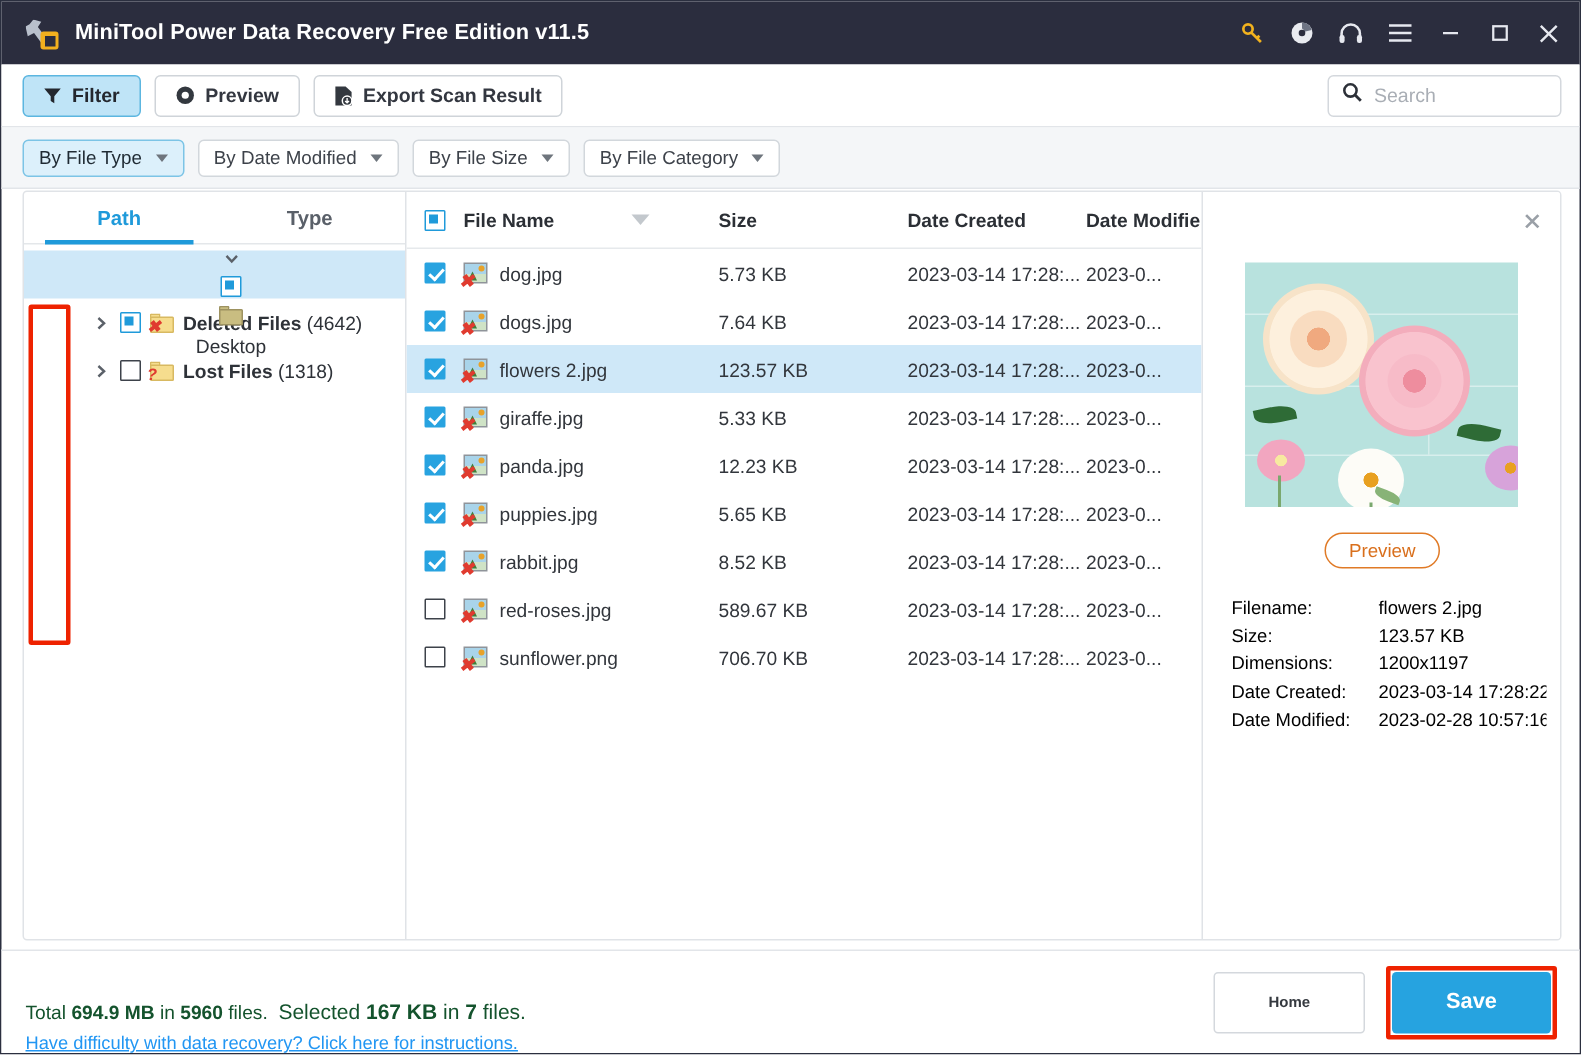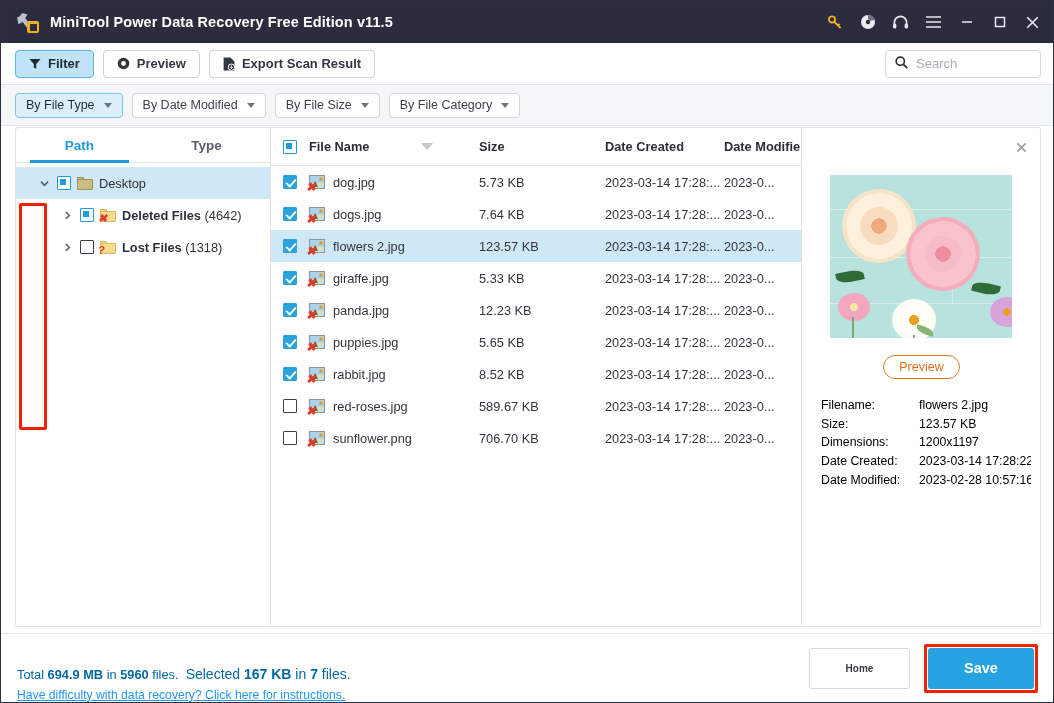--- a/index.html
+++ b/index.html
@@ -145,21 +145,21 @@
   .tab.active::after {
     content: ""; position: absolute; left: 14px; right: 14px; bottom: -1px;
     height: 3px; background: #1f9ada;
   }
   .tree { padding-top: 4px; flex: 1; }
   .trow {
     height: 32px; display: flex; align-items: center;
     padding-left: 22px; gap: 6px;
     font-size: 12.8px; color: #2e3238;
   }
-  .trow.sel { background: #cfe8f8; }
+  .trow.sel { background: #cfe8f8; flex-direction: column; }
   .trow.depth1 { padding-left: 45px; }
   .tw { width: 13px; flex: none; display: flex; align-items: center; justify-content: center; color: #6b7079; }
 
   .cb {
     width: 14px; height: 14px; flex: none;
     border: 1.6px solid #3d424a; border-radius: 1px;
     background: #fff; position: relative;
   }
   .cb.partial { border-color: #1f9ada; }
   .cb.partial::after {
@@ -264,21 +264,21 @@
 
   
   .footer {
     position: absolute; left: 0; bottom: 0;
     width: 1052px; height: 69px;
     background: #fff;
     border-top: 1px solid #e2e5e9;
     display: flex; align-items: center;
   }
   .ftext { margin-left: 16px; }
-  .fline1 { font-size: 12.8px; color: #0369a1; margin-top: 32px; }
+  .fline1 { font-size: 12.8px; color: #14532d; margin-top: 32px; }
   .fline1 b { font-weight: bold; }
   .fline1 .big { font-size: 14px; }
   .flink {
     display: block; margin-top: 6px;
     font-size: 12.2px; color: #2196f3;
     text-decoration: underline;
   }
   .fspacer { flex: 1; }
   .home-btn {
     width: 101px; height: 41px;

